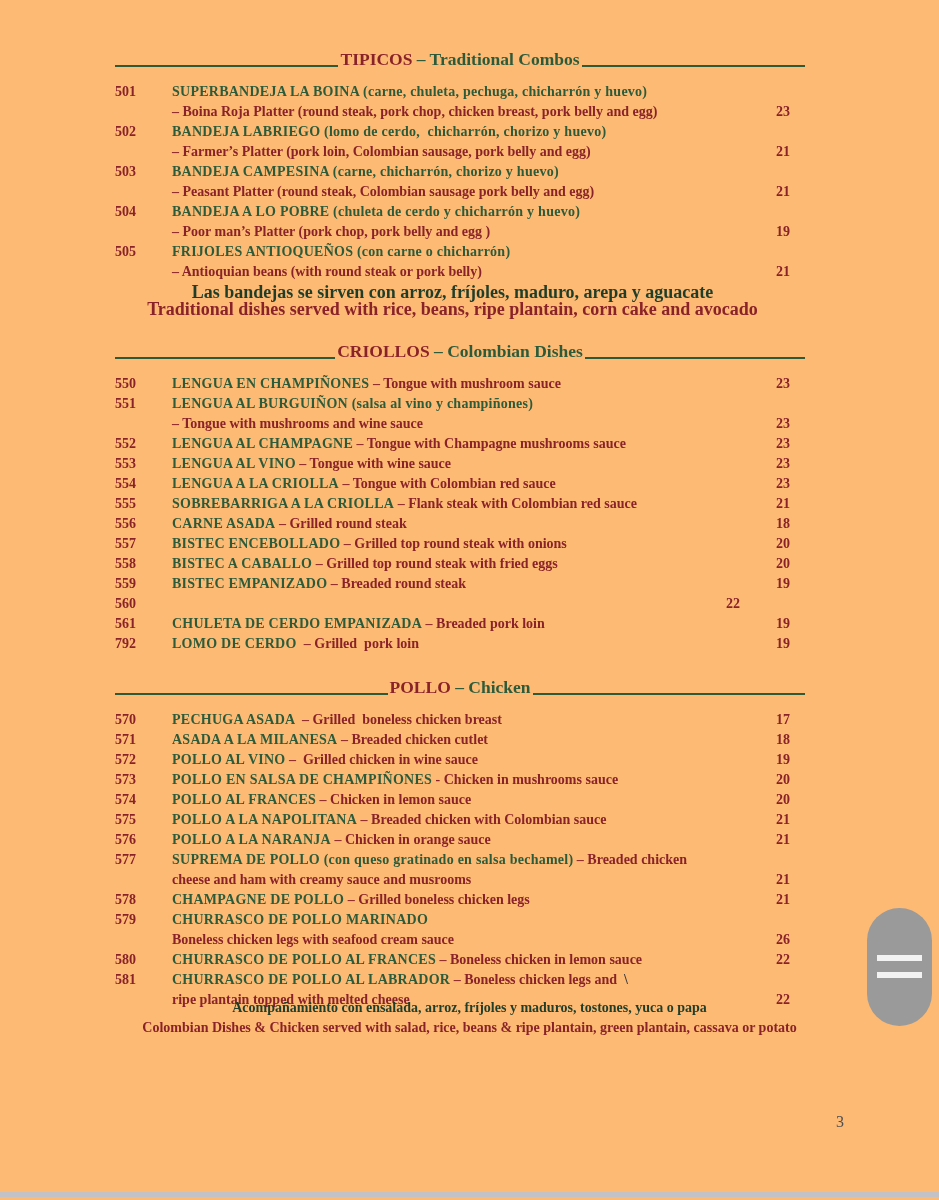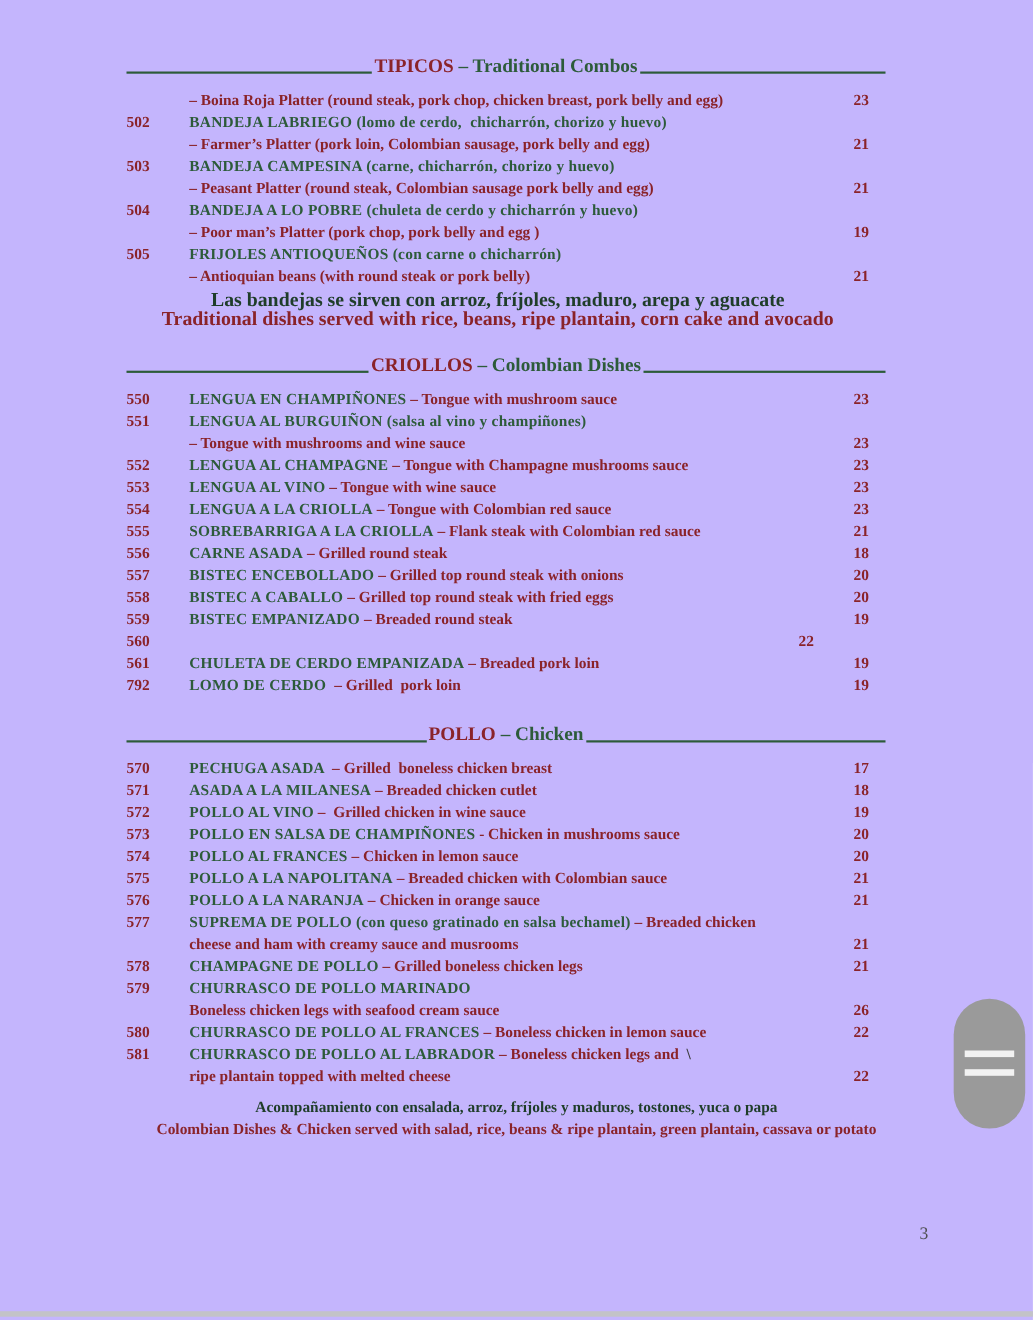--- a/index.html
+++ b/index.html
@@ -1,19 +1,19 @@
 <!DOCTYPE html>
 <html><head>
 <meta charset="utf-8">
 <style>
   html,body{margin:0;padding:0;background:#fff;}
   .page{
     position:relative;
     width:939px;height:1200px;
-    background:#c4b5fd;
+    background:#fdba74;
     overflow:hidden;
     font-family:"Liberation Serif","DejaVu Serif",serif;
     font-weight:bold;
   }
   .content{
     position:absolute;
     left:115px;top:48px;
     width:675px;
   }
   
@@ -106,20 +106,25 @@
 <div class="page" style="--green: #2D5B3A; --notegreen: #1F3D29; --maroon: #8A2329; --pill: #9A9A9A; --bar: #C3C3C7;">
   <div class="content">
       <section class="menu-section">
         <div class="sec-header">
           <div class="rule"></div>
           <div class="sec-title"><span class="t-es">TIPICOS</span><span class="t-en"> – Traditional Combos</span></div>
           <div class="rule"></div>
         </div>
         <div class="sec-items">
           <div class="row">
+            <div class="num">501</div>
+            <div class="txt"><span class="es">SUPERBANDEJA LA BOINA (carne, chuleta, pechuga, chicharrón y huevo)</span></div>
+            <div class="price"></div>
+          </div>
+          <div class="row">
             <div class="num"></div>
             <div class="txt"><span class="en">– Boina Roja Platter (round steak, pork chop, chicken breast, pork belly and egg)</span></div>
             <div class="price">23</div>
           </div>
           <div class="row">
             <div class="num">502</div>
             <div class="txt"><span class="es">BANDEJA LABRIEGO (lomo de cerdo,  chicharrón, chorizo y huevo)</span></div>
             <div class="price"></div>
           </div>
           <div class="row">

